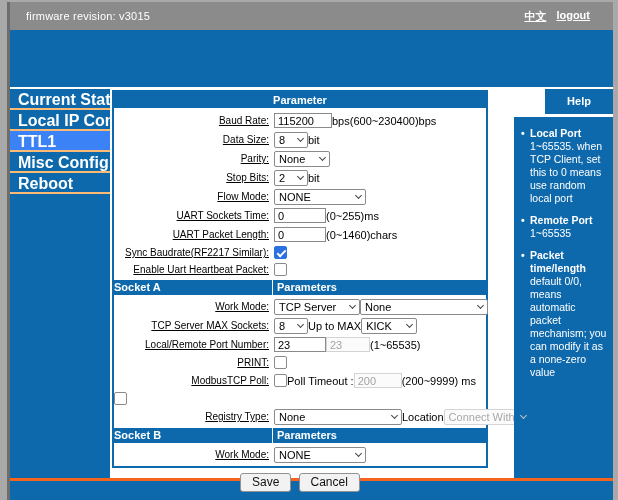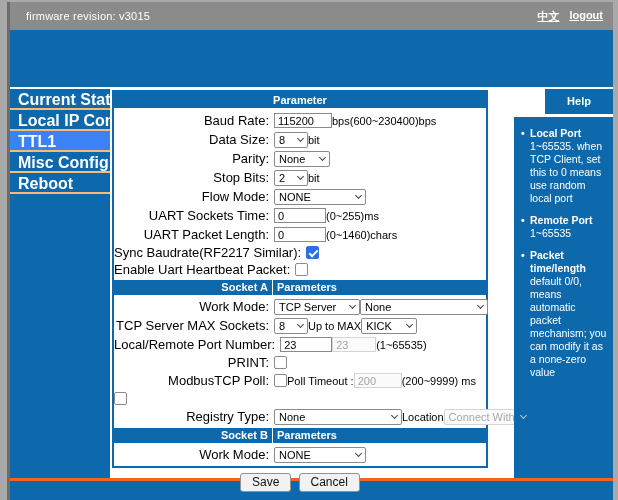--- a/index.html
+++ b/index.html
@@ -9,21 +9,21 @@
     font-family: "Liberation Sans", "DejaVu Sans", sans-serif;
     font-size: 11px;
     color: #000;
     position: relative;
     overflow: hidden;
   }
   .edge-line { position:absolute; left:7px; top:2px; bottom:0; width:3px; background:#6d6d6d; }
   .wrap { position:absolute; left:10px; top:2px; width:603px; height:498px; }
 
   
-  .topbar { height:28px; background:#8b8b8b; display:flex; align-items:center; justify-content:space-between; padding:0 10px 0 16px; }
+  .topbar { height:28px; background:#8b8b8b; display:flex; align-items:center; justify-content:space-between; padding:0 23px 0 16px; }
   .topbar .fw { color:#ffffff; font-size:11px; letter-spacing:.2px; }
   .topbar .links { display:flex; gap:10px; }
   .topbar a { color:#ffffff; font-size:11px; font-weight:bold; text-decoration:underline; cursor:pointer; }
 
   
   .banner { height:57px; background:#0e69ac; }
   .hgap { height:2px; background:#ffffff; }
 
   
   .content { height:389px; display:flex; background:#ffffff; }
@@ -34,25 +34,25 @@
   .side-item.active { background:#3b82f6; }
   .side-fill { flex:1; background:#0e69ac; }
 
   
   .center { flex:1; background:#ffffff; }
   .panel { width:376px; margin:1px 0 0 2px; border:2px solid #0e69ac; background:#ffffff; padding-bottom:2px; }
   .phead { height:16px; background:#0e69ac; color:#ffffff; font-weight:bold; font-size:11px; text-align:center; line-height:16px; }
   .rows { padding-top:3px; }
   .row { height:19px; display:flex; align-items:center; }
   .row.cbrow { height:17px; }
-  .lbl { flex:0 0 160px; text-align:right; padding-right:5px; white-space:nowrap; font-size:13px; color:#000; }
+  .lbl { flex:0 0 160px; text-align:right; padding-right:5px; white-space:nowrap; font-size:10px; color:#000;text-decoration:underline; }
   .fld { flex:1; display:flex; align-items:center; gap:0; white-space:nowrap; }
   .sfx { font-size:11px; color:#000; }
   .sect { height:15px; margin:2px 0; background:#0e69ac; color:#ffffff; font-size:11px; font-weight:bold; display:flex; align-items:center; }
-  .sect .sl { flex:0 0 159px; text-align:right; padding-right:4px; border-right:1px solid #ffffff; height:100%; line-height:15px; }
+  .sect .sl { flex:0 0 159px; padding-right:4px; border-right:1px solid #ffffff; height:100%; line-height:15px; }
   .sect .sr { padding-left:4px; line-height:15px; }
 
   
   input.ti { height:15px; border:1px solid #8a8a8a; background:#ffffff; font-family:inherit; font-size:11px; padding:0 3px; color:#000; }
   input.ti:disabled, input.ti.dis { border:1px solid #d4d4d4; background:#fbfbfb; color:#a3a3a3; }
   .sel { display:inline-flex; align-items:center; justify-content:space-between; height:16px; border:1px solid #8a8a8a; border-radius:2px; background:#ffffff; padding:0 4px; font-size:11px; cursor:pointer; }
   .sel .chev { width:5px; height:5px; border-right:1.5px solid #444; border-bottom:1.5px solid #444; transform:rotate(45deg); margin-left:6px; margin-top:-3px; flex:0 0 auto; }
   .sel.dis { border-color:#d4d4d4; background:#fbfbfb; color:#a8a8a8; cursor:default; }
   .sel.dis .chev { border-color:#c3c3c3; }
   .w34{width:34px}.w44{width:44px}.w48{width:48px}.w52{width:52px}.w56{width:56px}.w58{width:58px}

